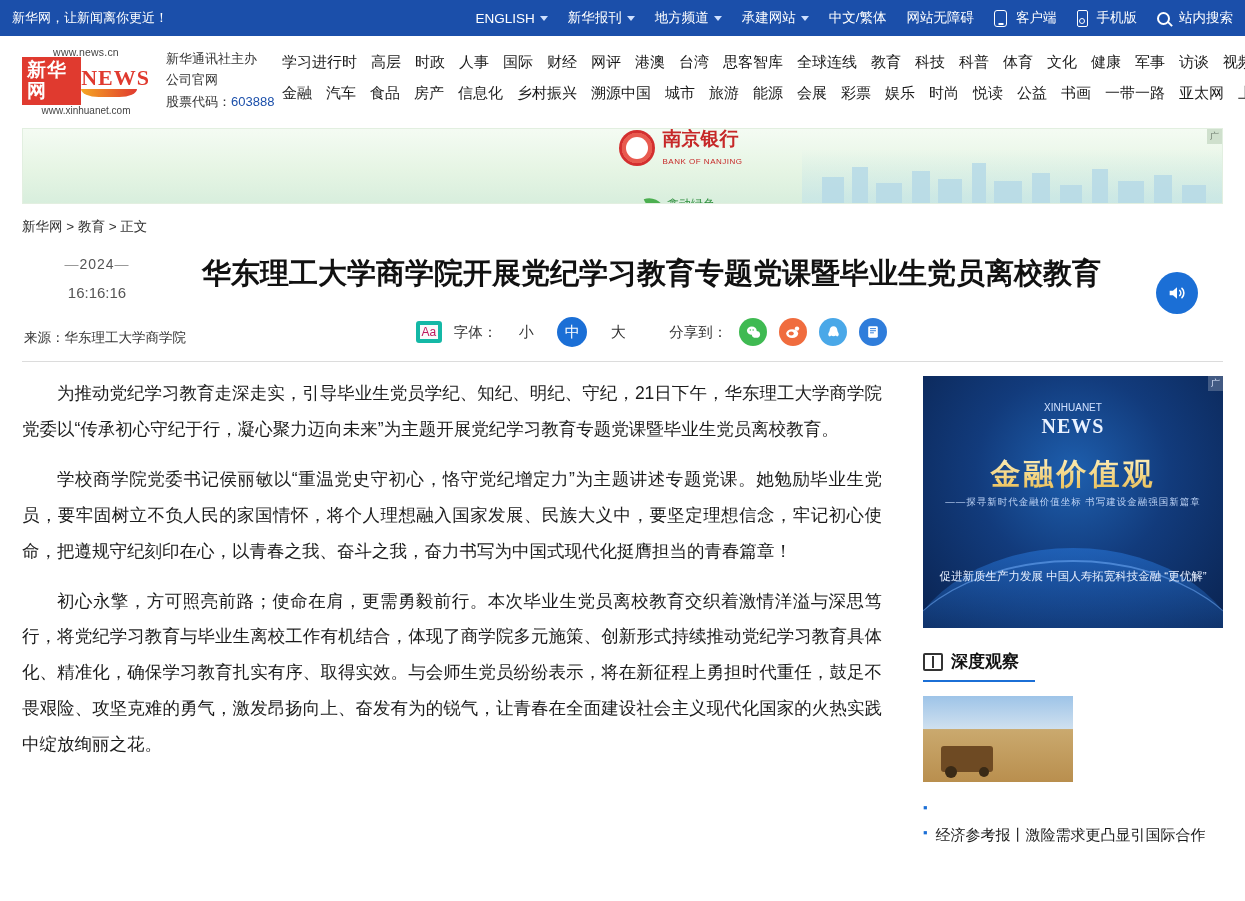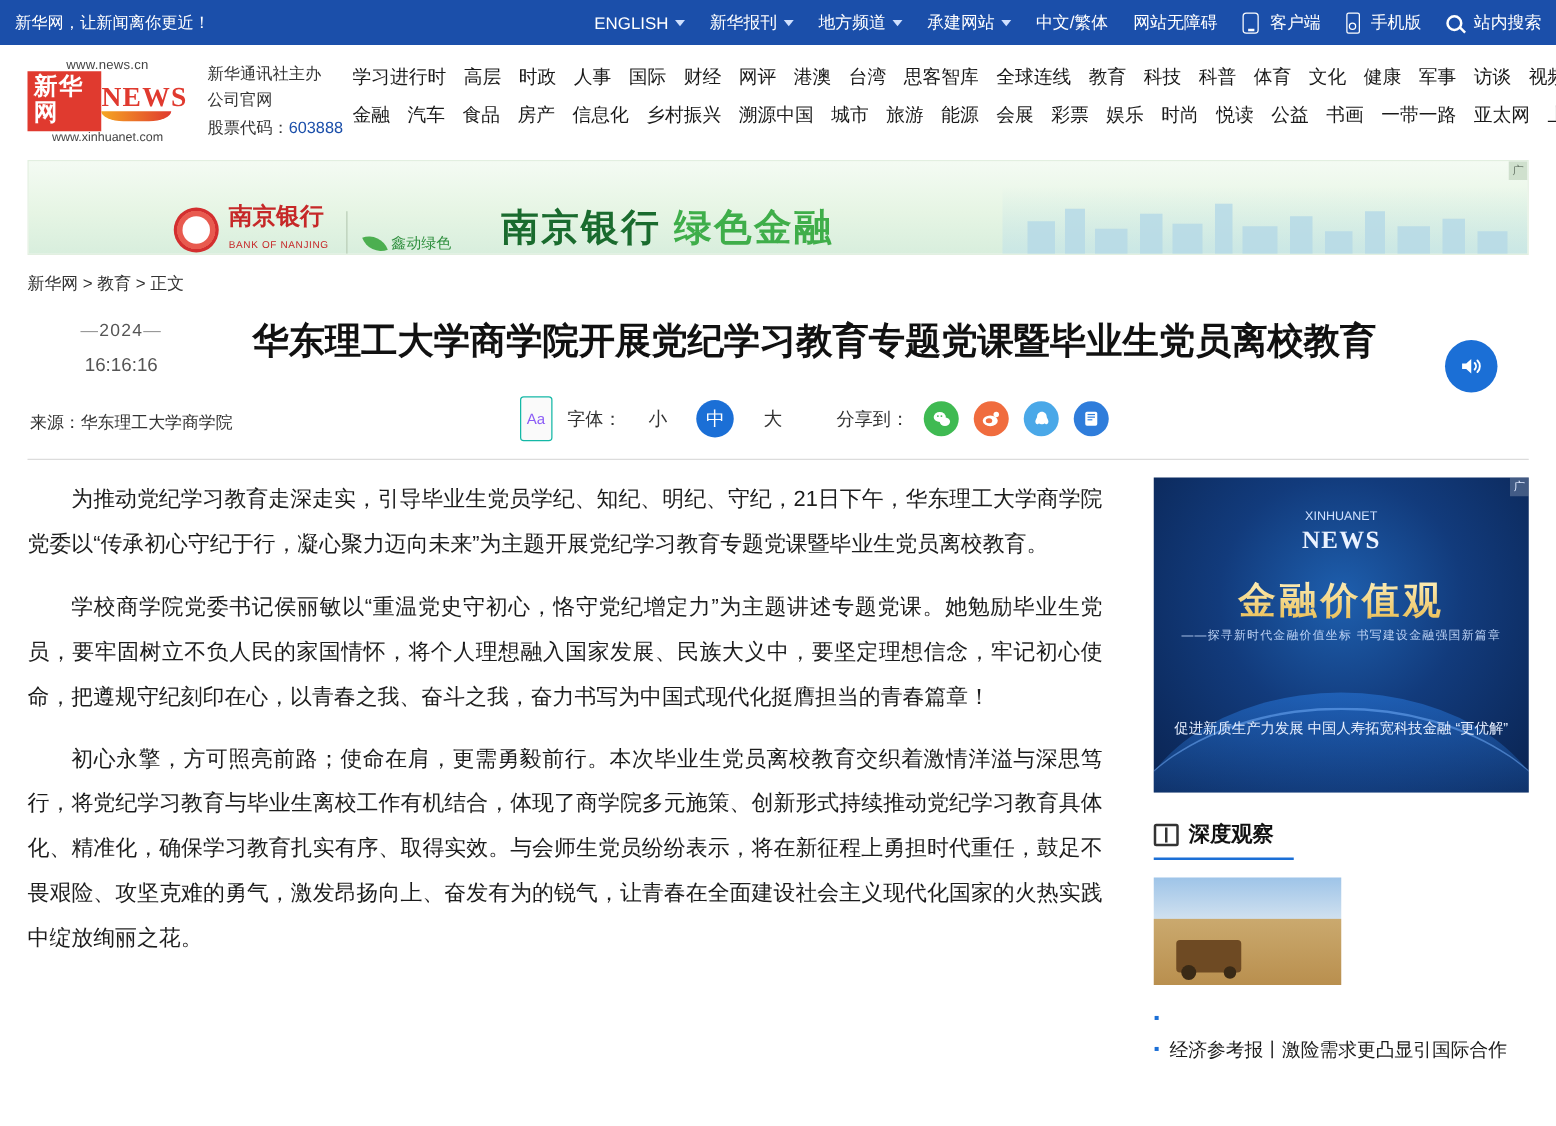--- a/index.html
+++ b/index.html
@@ -189,24 +189,25 @@
   .banner-tag {
     position: absolute;
     right: 0; top: 0;
     background: #cfe0cd;
     color: #6b7a6b;
     font-size: 9px;
     padding: 1px 3px;
   }
   .banner-inner {
     display: flex;
-    align-items: flex-end;
+    align-items: center;
     height: 100%;
     padding-left: 116px;
     gap: 14px;
+    flex-direction: column;
   }
   .bnk-logo {
     display: flex; align-items: center; gap: 8px;
   }
   .bnk-flower {
     width: 36px; height: 36px;
     border-radius: 50%;
     background: radial-gradient(circle at 50% 50%, #d32f2f 0 34%, #e85a4f 35% 60%, #d32f2f 61% 100%);
     position: relative;
   }
@@ -321,25 +322,25 @@
   .tools-row {
     display: flex;
     align-items: center;
     justify-content: center;
     gap: 12px;
     margin-top: 24px;
     font-size: 14.5px;
     color: #333;
   }
   .aa-box {
-    width: 26px; height: 36px;
-    border: 1px solid #14b8a6;
+    width: 26px; height: 22px;
+    border: 4px solid #14b8a6;
     border-radius: 3px;
     display: flex; align-items: center; justify-content: center;
-    font-size: 12px; color: #8b5cf6;
+    font-size: 12px; color: #be185d;
     background: #fafafa;
   }
   .size-btn {
     width: 30px; height: 30px;
     display: flex; align-items: center; justify-content: center;
     border-radius: 50%;
     font-size: 15px;
     color: #333;
     cursor: pointer;
     margin: 0 2px;

